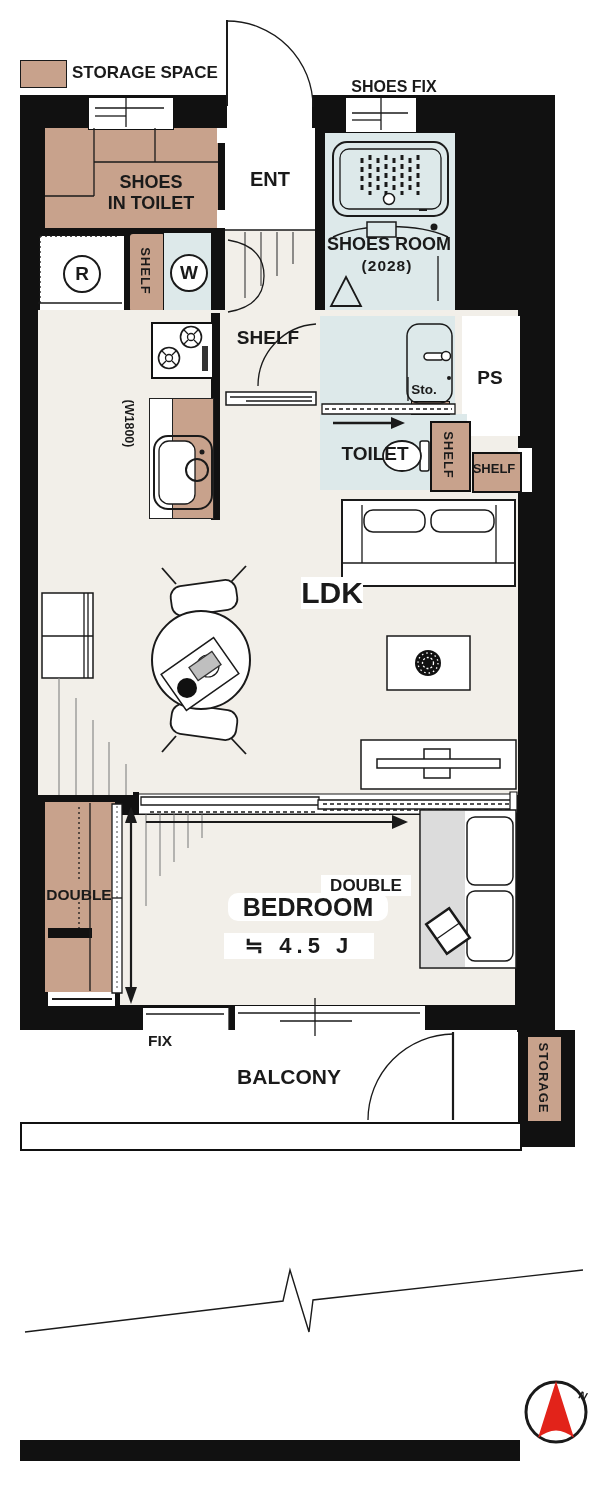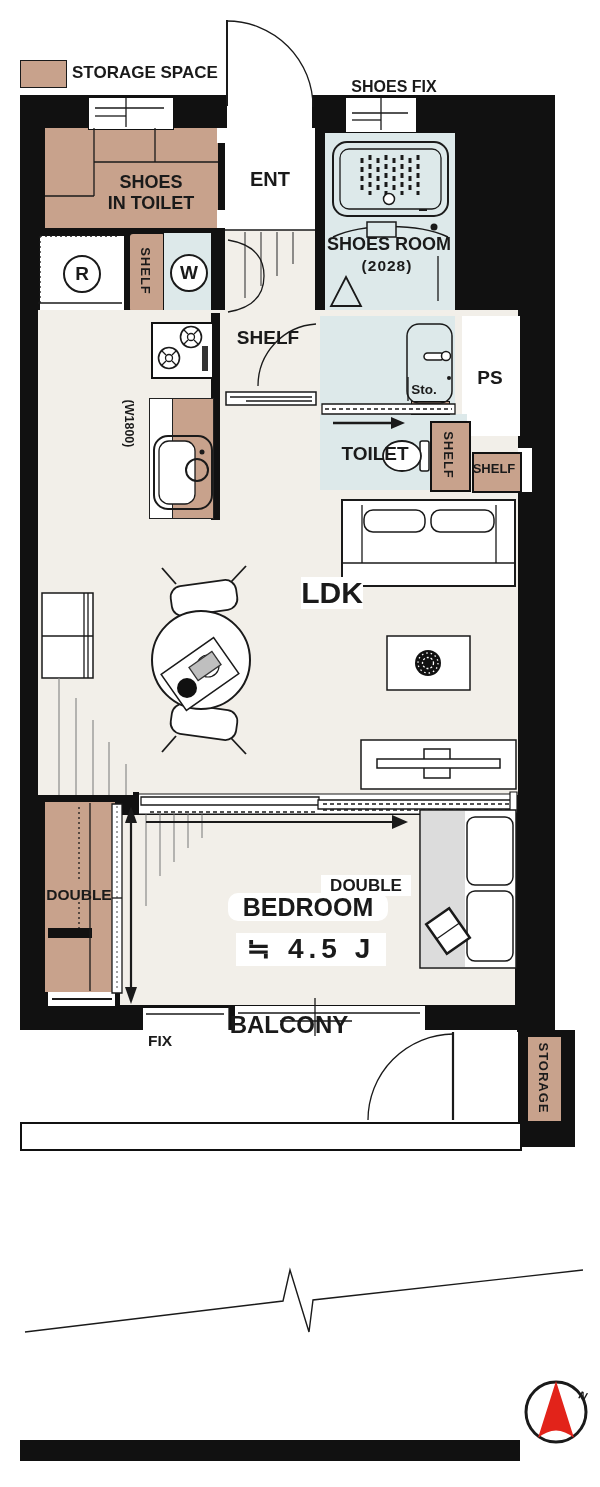--- a/index.html
+++ b/index.html
@@ -325,19 +325,19 @@
   <div class="circ" style="left:63px;top:255px;">
       <span>R</span>
     </div>
   <div class="circ" style="left:170px;top:254px;">
       <span>W</span>
     </div>
   <div class="lbl vt" style="left:88px;top:416px;width:80px;height:15px;font-size:12.5px;">(W1800)</div>
   <div class="lbl wbg" style="left:266px;top:577px;width:62px;height:32px;font-size:30px;margin-left:35px;">LDK</div>
   <div class="lbl wbg" style="left:321px;top:829px;width:90px;height:21px;font-size:17px;font-weight:700;margin-top:46px;">DOUBLE</div>
   <div class="lbl wbg" style="left:228px;top:893px;width:160px;height:28px;font-size:25px;border-radius:10px;">BEDROOM</div>
-  <div class="lbl wbg" style="left:236px;top:933px;width:150px;height:33px;font-size:28px;letter-spacing:5px;">≒ 4.5 J</div>
+  <div class="lbl wbg" style="left:224px;top:933px;width:150px;height:26px;font-size:22px;letter-spacing:5px;">≒ 4.5 J</div>
   <div class="lbl" style="left:39px;top:886px;width:80px;height:18px;font-size:15.5px;">DOUBLE</div>
   <div class="lbl" style="left:135px;top:1032px;width:50px;height:18px;font-size:15.5px;">FIX</div>
-  <div class="lbl" style="left:214px;top:1012px;width:150px;height:26px;font-size:24px;">BALCONY</div>
+  <div class="lbl" style="left:214px;top:1064px;width:150px;height:26px;font-size:21px;">BALCONY</div>
   <div class="lbl vt" style="left:503px;top:1070px;width:80px;height:16px;font-size:13px;letter-spacing:1px;">STORAGE</div>
 
 </div>
 
 </body></html>

